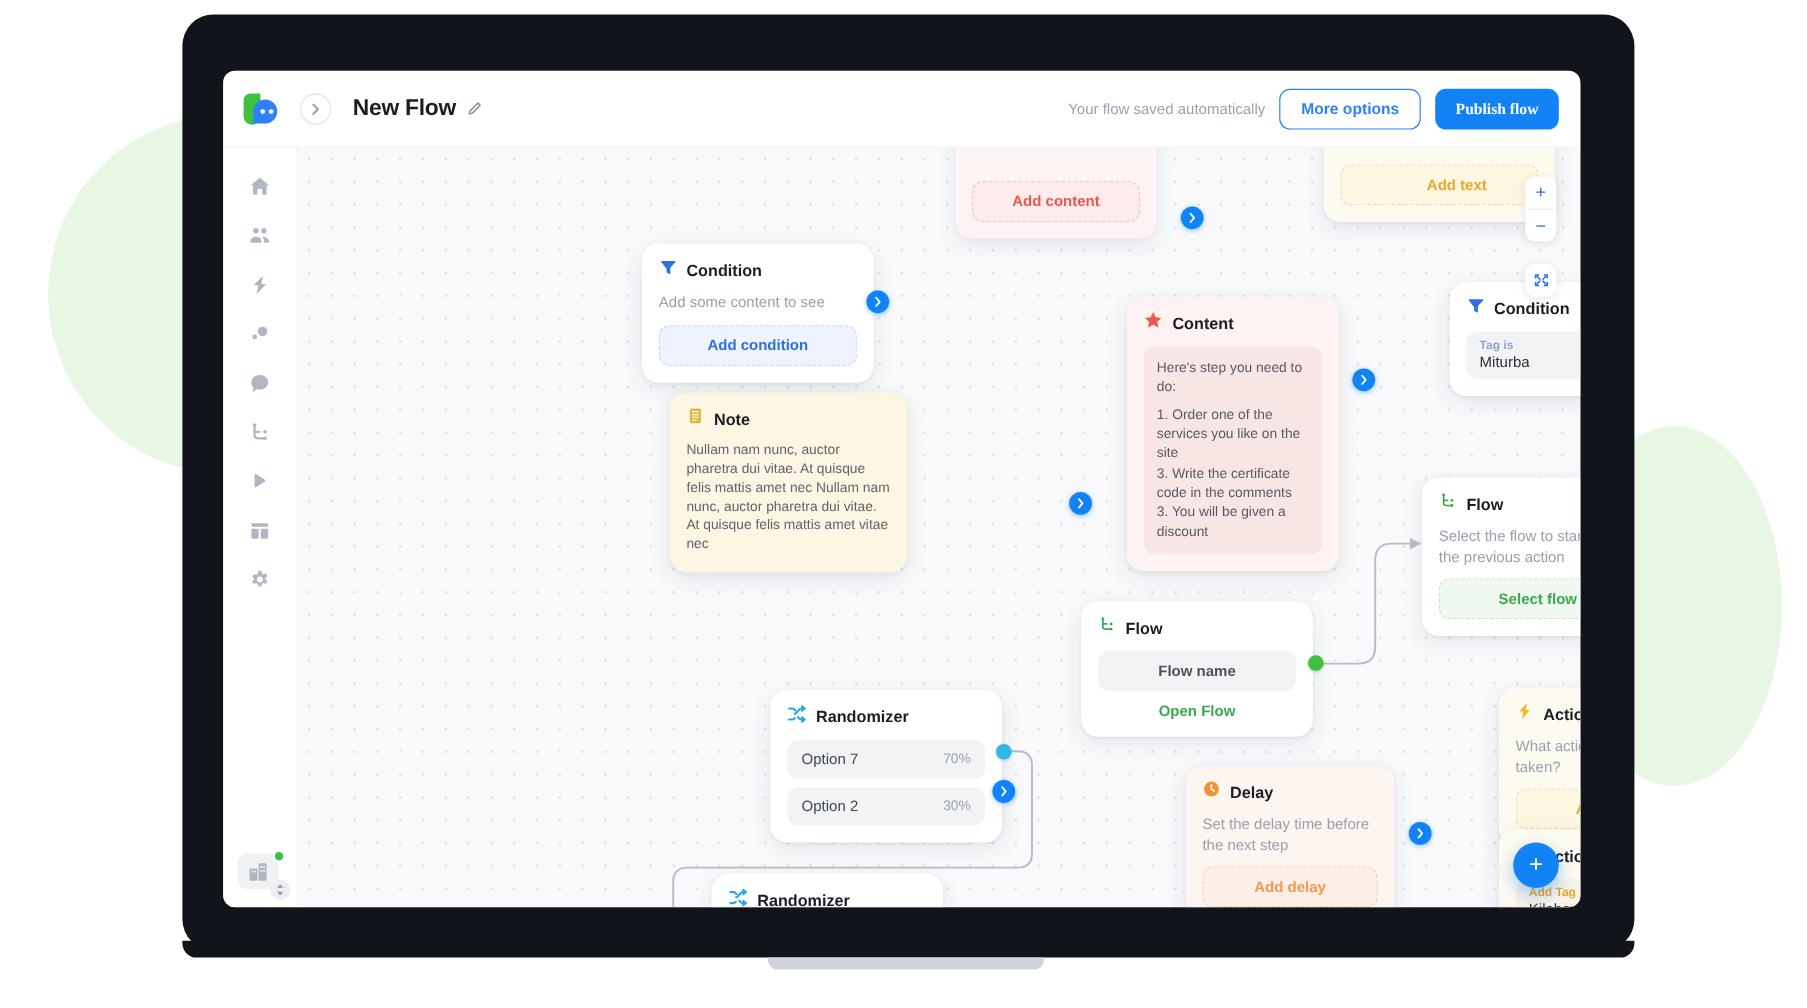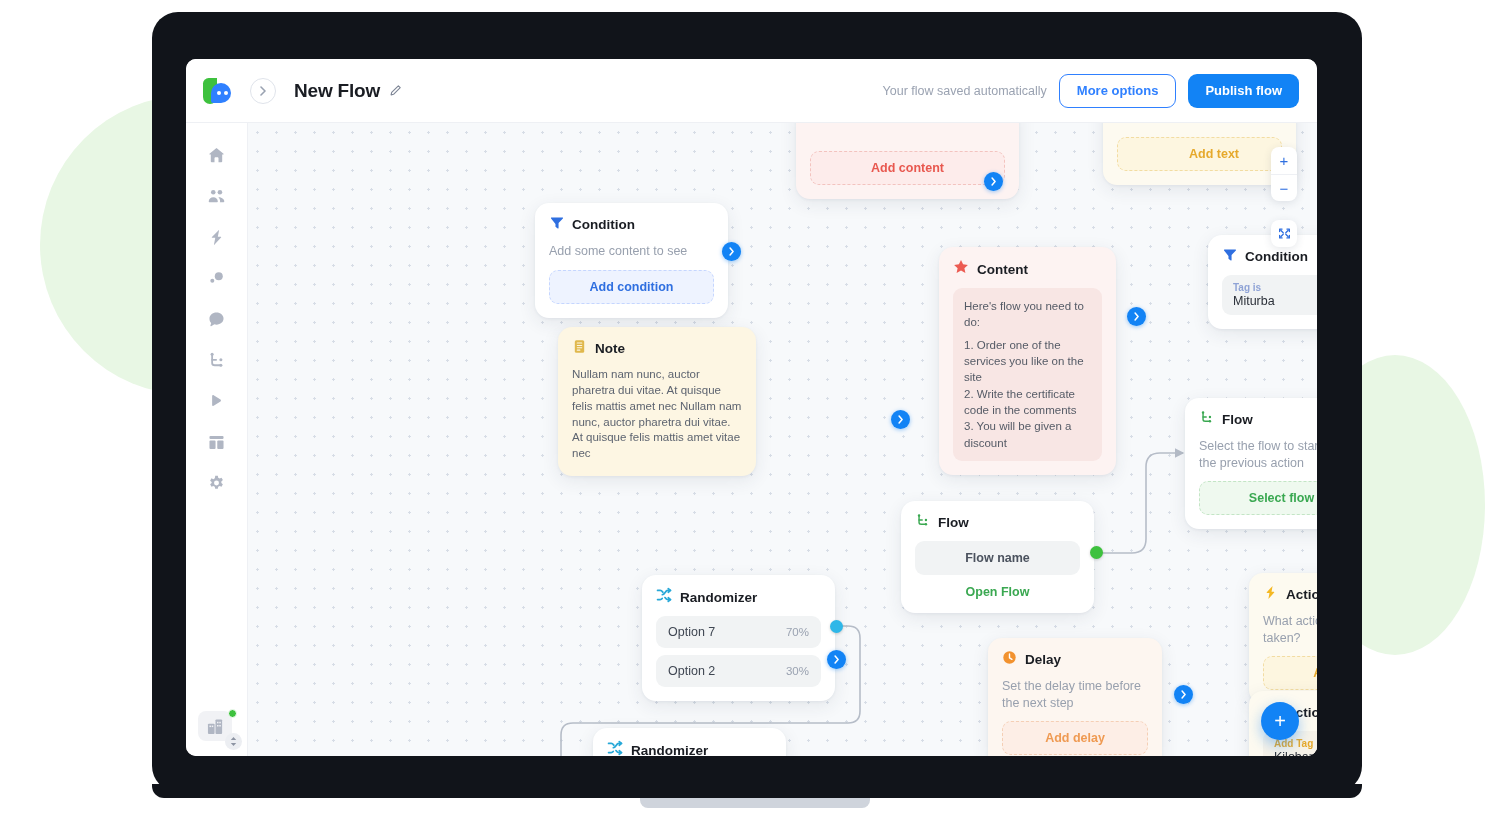--- a/index.html
+++ b/index.html
@@ -66,21 +66,21 @@
   .header-right { margin-left:auto; display:flex; align-items:center; padding-right: 18px; gap: 12px; }
   .saved-text { font-size: 12.5px; color: #9aa2b1; }
   .btn-outline {
     height: 34px; padding: 0 17px; border:1px solid #2f80ff; color:#2f80ff;
     background:#fff; border-radius: 9px; font-size:13px; font-weight:600; cursor:pointer;
     font-family: inherit;
   }
   .btn-primary {
     height: 34px; padding: 0 17px; border:none; color:#fff;
     background:#1283f5; border-radius: 9px; font-size:13px; font-weight:600; cursor:pointer;
-    font-family: Liberation Sans, sans-serif;
+    font-family: Liberation Serif, serif;
   }
 
   
   .sidebar {
     position:absolute; left:0; top:64px; width:62px; height:633px;
     background:#fff; border-right:1px solid #eef0f4;
     display:flex; flex-direction:column; align-items:center; padding-top:12px;
   }
   .nav-icon {
     width:40px; height:40px; margin-bottom:1px; display:flex; align-items:center; justify-content:center;
@@ -329,21 +329,21 @@
               <path d="M0,0 L6,3 L0,6 z" fill="#b6bdc8"></path>
             </marker>
           </defs>
 
           <path d="M848,430 L884,430 Q898,430 898,416 L898,344 Q898,330 912,330 L935,330" stroke="#b6bdc8" stroke-width="1.6" fill="none" marker-end="url(#ah)"></path>
 
           <path d="M590,503 L600,503 Q612,503 612,515 L612,588 Q612,600 600,600 L325,600 Q313,600 313,612 L313,654" stroke="#b6bdc8" stroke-width="1.6" fill="none"></path>
           <path d="M313,640 L313,654 Q313,655 320,655 L345,655" stroke="#b6bdc8" stroke-width="1.6" fill="none" marker-end="url(#ah)"></path>
         </svg>
 
-        <div class="node n-content" style="left:548px; top:-28px; width:223px; padding-top:20px;">
+        <div class="node n-content" style="left:548px; top:-28px; width:168px; padding-top:20px;">
           <div class="dashed-btn" style="background:#fdeceb; border-color:#f3c3bf; color:#e8584f; margin-top:36px;">Add content</div>
         </div>
         <div class="port" style="left:736px; top:49px;">
           <svg width="7" height="9" viewBox="0 0 8 10" fill="none">
               <path d="M2.4 1l3.4 4-3.4 4" stroke="#fff" stroke-width="1.7" stroke-linecap="round" stroke-linejoin="round"></path>
             </svg>
         </div>
 
         <div class="node n-action" style="left:855px; top:-44px; width:193px; padding-top:20px;">
           <div class="dashed-btn" style="margin-top:38px;padding-left:29px;">Add text</div>
@@ -392,23 +392,23 @@
         <div class="node n-content" style="left:691px; top:124px; width:177px;">
           <div class="node-head">
             <span>
               <svg width="16" height="16" viewBox="0 0 16 16" fill="#ec5b52">
                   <path d="M8 .9l2.1 4.4 4.8.6-3.5 3.3 1 4.8L8 11.6l-4.4 2.4 1-4.8L1.1 5.9l4.8-.6L8 .9z"></path>
                 </svg>
             </span>
             <span class="node-title">Content</span>
           </div>
           <div class="content-body">
-            <div style="margin-bottom:6px;">Here's flow you need to do:</div>
+            <div style="margin-bottom:6px;">Here's step you need to do:</div>
             <div>1. Order one of the services you like on the site</div>
-            <div>2. Write the certificate code in the comments</div>
+            <div>3. Write the certificate code in the comments</div>
             <div>3. You will be given a discount</div>
           </div>
         </div>
         <div class="port" style="left:879px; top:184px;">
           <svg width="7" height="9" viewBox="0 0 8 10" fill="none">
               <path d="M2.4 1l3.4 4-3.4 4" stroke="#fff" stroke-width="1.7" stroke-linecap="round" stroke-linejoin="round"></path>
             </svg>
         </div>
 
         <div class="node n-cond2" style="left:960px; top:112px; width:193px;">

